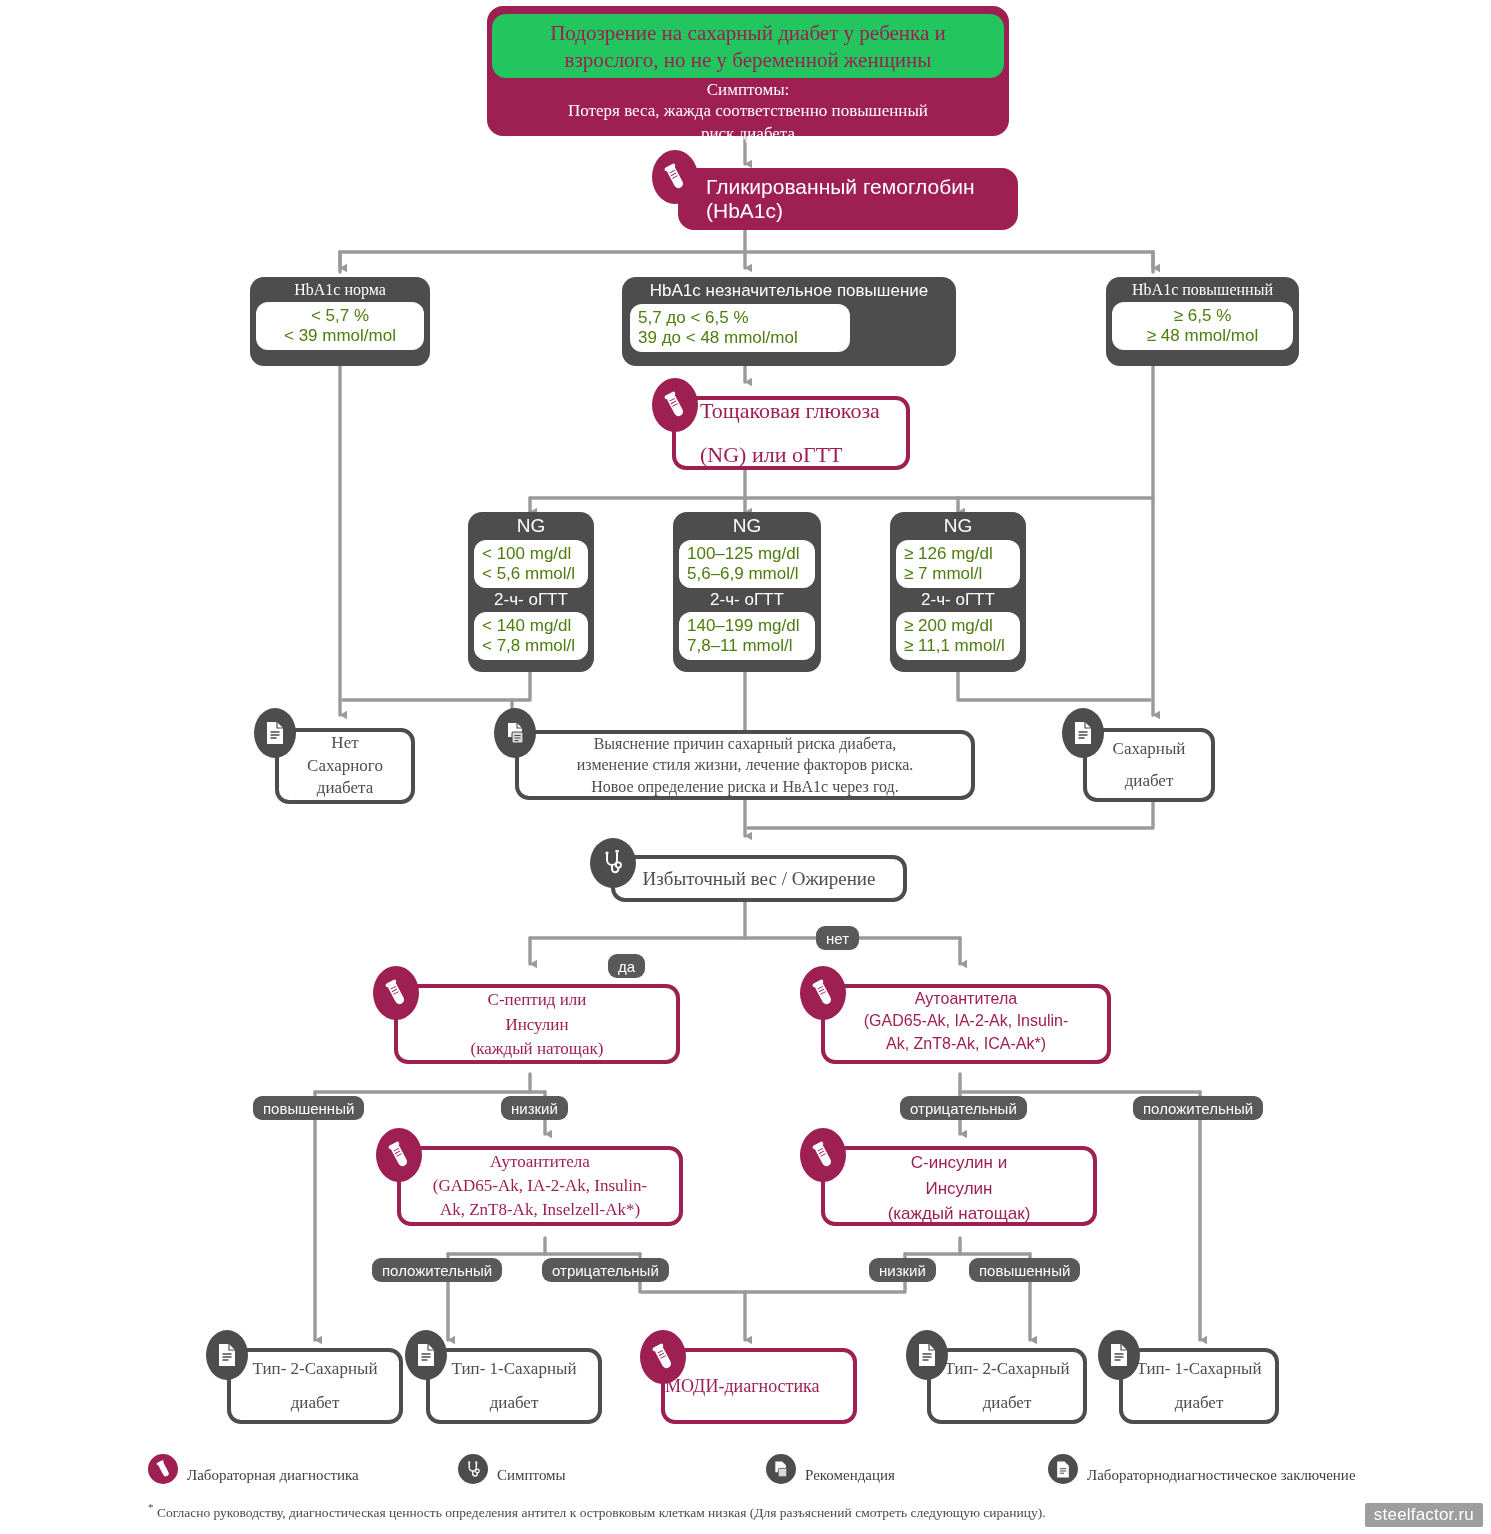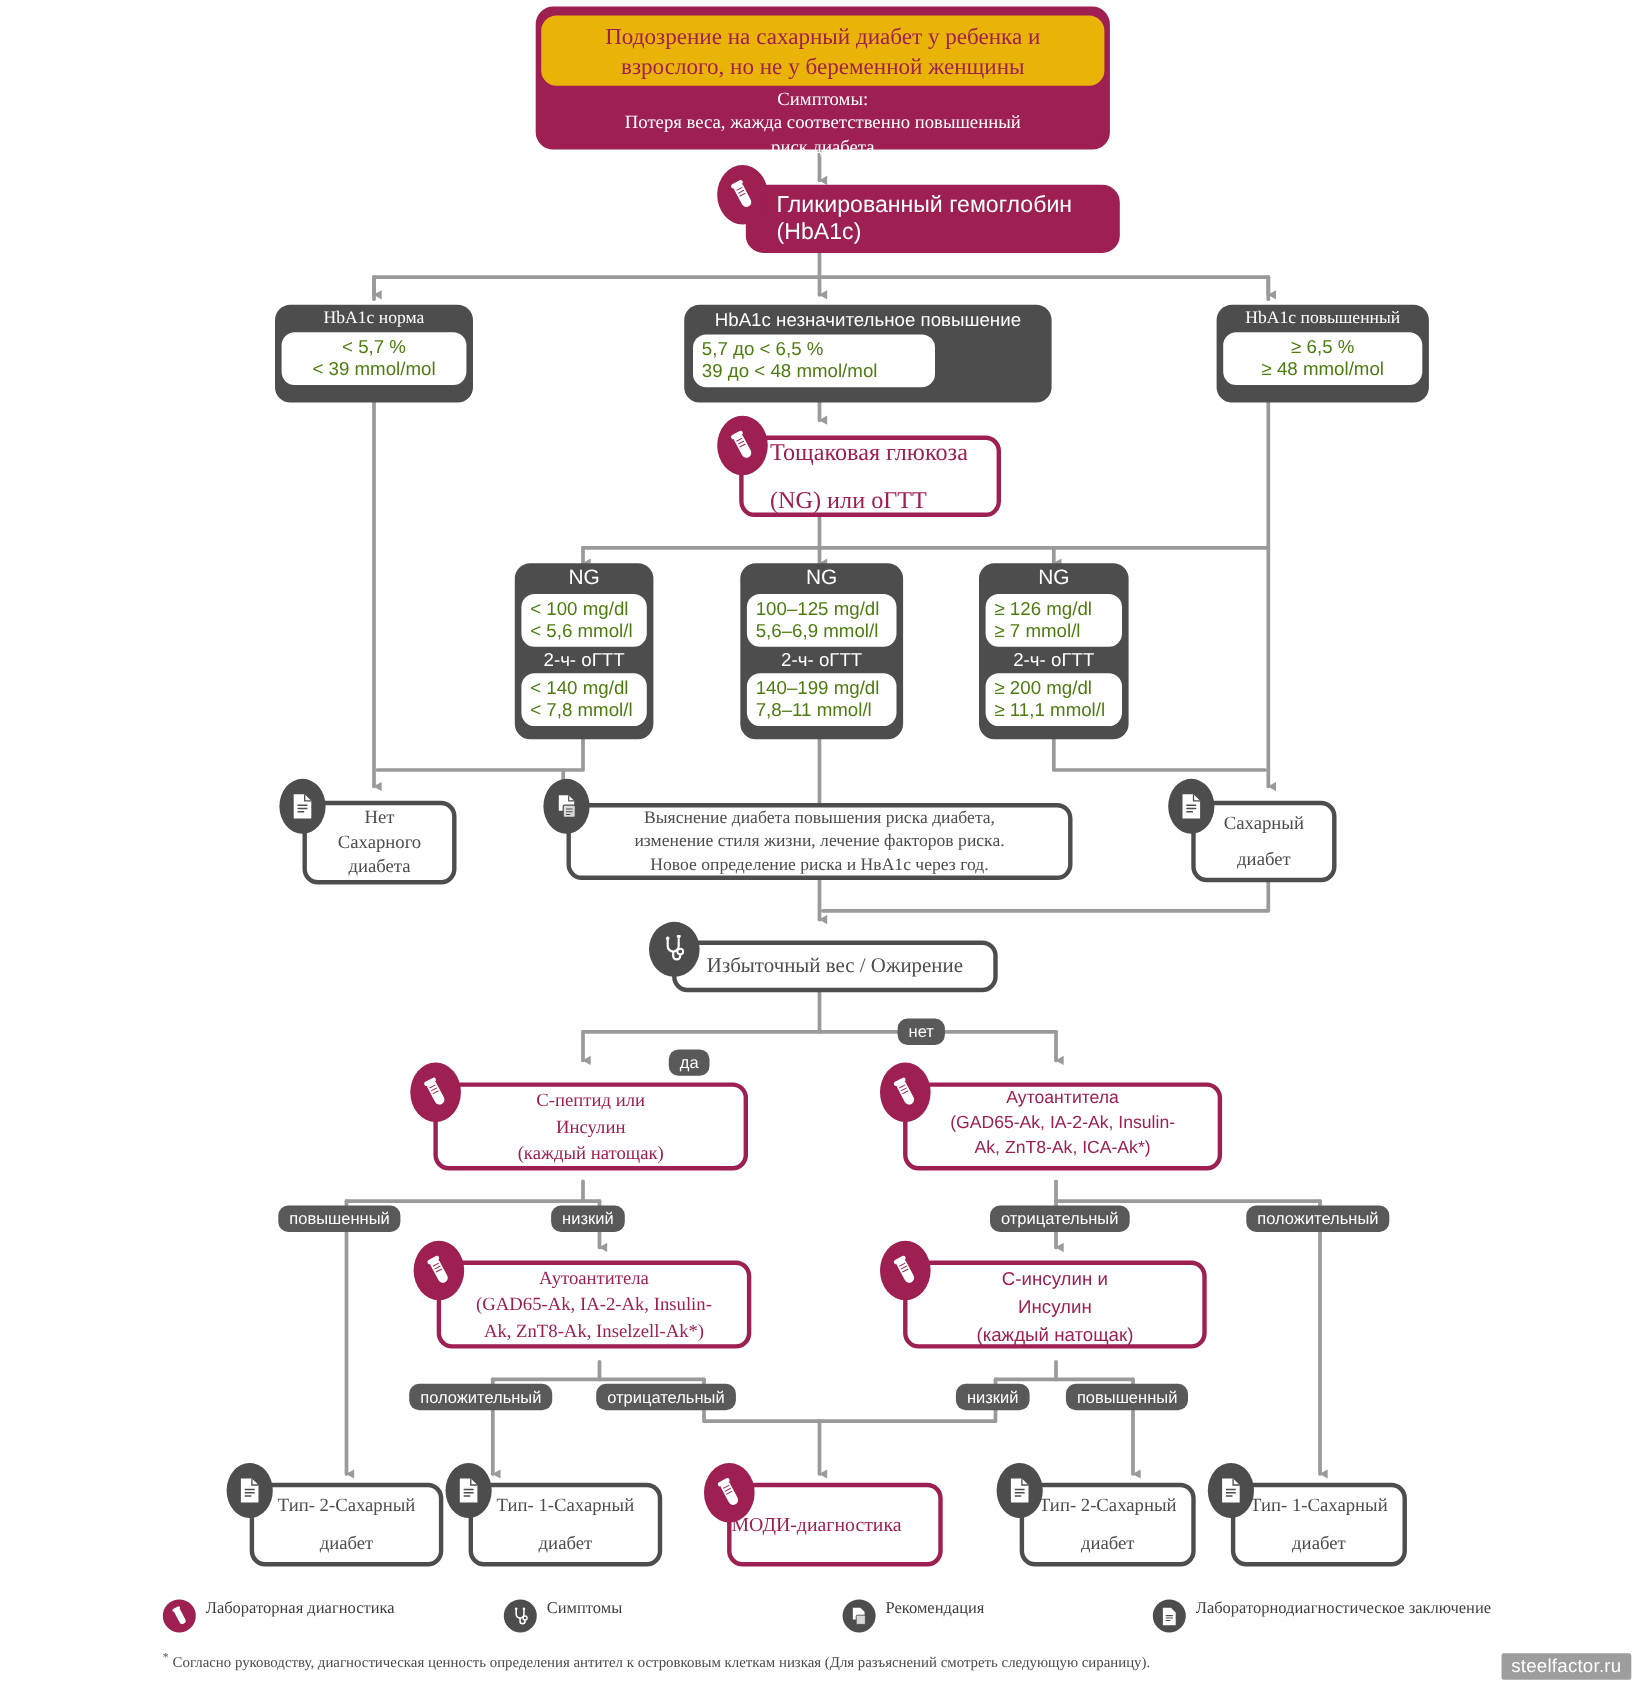--- a/index.html
+++ b/index.html
@@ -51,21 +51,21 @@
   .badge{
     position:absolute;border-radius:50%;display:flex;align-items:center;
     justify-content:center;z-index:6;
   }
   .badge.lab{background:#9E1F52;}
   .badge.gray{background:#4D4D4D;}
   .badge svg{display:block;}
 
   
   #legend{position:absolute;left:0;top:1448px;width:1491px;height:44px;}
-  .leg{position:absolute;display:flex;align-items:flex-start;gap:9px;}
+  .leg{position:absolute;display:flex;align-items:flex-end;gap:9px;}
   .leg .lbadge{width:30px;height:30px;border-radius:50%;display:flex;align-items:center;justify-content:center;flex:0 0 auto;}
   .leg .ltext{font-size:15px;color:#3f3f3f;white-space:nowrap;}
 
   #footnote{
     position:absolute;left:148px;top:1500px;width:1120px;
     font-size:13.5px;color:#4a4a4a;line-height:1.3;
   }
   #footnote sup{font-size:11px;}
   #watermark{
     position:absolute;right:8px;top:1503px;background:#9d9d9d;color:#ffffff;
@@ -145,21 +145,21 @@
       <path d="M960,1238 L960,1254"></path>
       <path d="M905,1254 L1030,1254"></path>
       <path d="M905,1254 L905,1292 L745,1292"></path>
       <path d="M1030,1254 L1030,1340" marker-end="url(#arr)"></path>
 
       <path d="M745,1292 L745,1340" marker-end="url(#arr)"></path>
     </g>
   </svg>
 
   <div class="node crimson filled" style="left:487px;top:6px;width:522px;height:130px;border-radius:16px;flex-direction:column;justify-content:flex-start;padding-top:0;">
-    <div style="background:#eab308;color:#9E1F52;border-radius:14px;width:512px;margin-top:4px;padding:6px 0 3px;font-size:21px;line-height:1.3;">
+    <div style="background:#22c55e;color:#9E1F52;border-radius:14px;width:512px;margin-top:4px;padding:6px 0 3px;font-size:21px;line-height:1.3;">
       <div>Подозрение на сахарный диабет у ребенка и</div>
       <div>взрослого, но не  у беременной женщины</div>
     </div>
     <div style="font-size:17px;margin-top:1px;">Симптомы:</div>
     <div style="font-size:17px;line-height:1.35;">Потеря веса, жажда соответственно повышенный</div>
     <div style="font-size:17px;line-height:1.35;">риск диабета</div>
   </div>
 
   <div class="badge lab" style="left:652px;top:150px;width:46px;height:54px;border-radius:50%;">
     <svg width="26" height="30" viewBox="0 0 26 30" aria-hidden="true">
@@ -271,21 +271,21 @@
 
   <div class="badge gray" style="left:494px;top:708px;width:42px;height:50px;">
     <svg width="23" height="25" viewBox="0 0 23 25" aria-hidden="true">
       <path d="M4 2 h9 l5 5 v9 H4 Z" fill="#ffffff"></path>
       <path d="M13 2 v5 h5" fill="none" stroke="#4D4D4D" stroke-width="1.1"></path>
       <rect x="8" y="11" width="11" height="11" rx="1.2" fill="#d9d9d9" stroke="#4D4D4D" stroke-width="1.1"></rect>
       <path d="M10.5 14.5 h6 M10.5 17 h6 M10.5 19.5 h4" stroke="#4D4D4D" stroke-width="1"></path>
     </svg>
   </div>
   <div class="node graybox" style="left:515px;top:730px;width:460px;height:70px;flex-direction:column;font-size:16px;line-height:1.35;">
-    <div>Выяснение диабета повышения риска диабета,</div>
+    <div>Выяснение причин сахарный риска диабета,</div>
     <div>изменение стиля жизни, лечение факторов риска.</div>
     <div>Новое определение риска и НвА1с через год.</div>
   </div>
 
   <div class="badge gray" style="left:1062px;top:708px;width:42px;height:50px;">
     <svg width="22" height="26" viewBox="0 0 22 26" aria-hidden="true">
       <path d="M3 2 h10 l6 6 v16 H3 Z" fill="#ffffff"></path>
       <path d="M13 2 v6 h6" fill="none" stroke="#4D4D4D" stroke-width="1.2"></path>
       <path d="M6.5 12 h9 M6.5 15 h9 M6.5 18 h6" stroke="#4D4D4D" stroke-width="1.4"></path>
     </svg>

